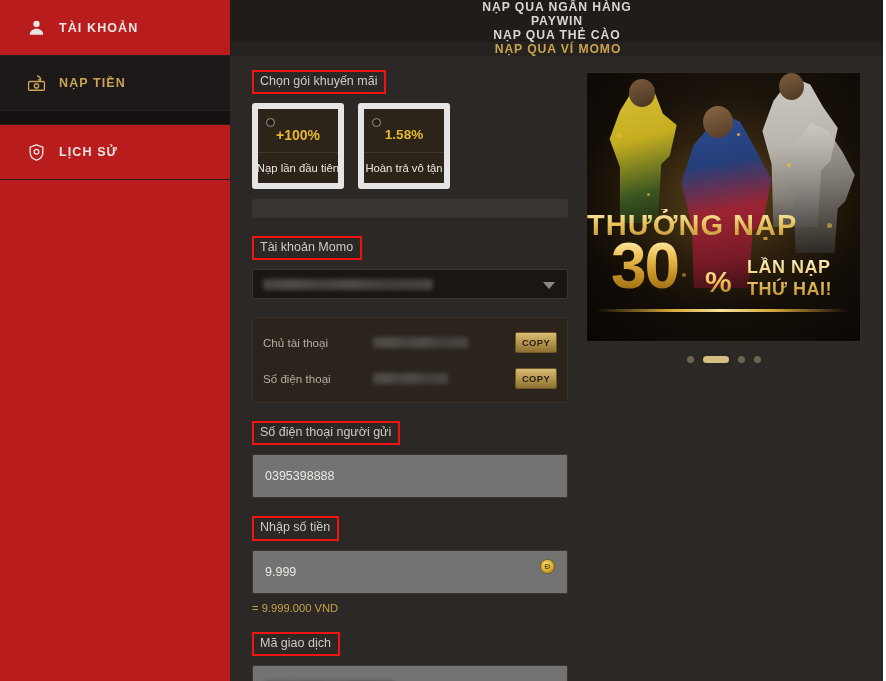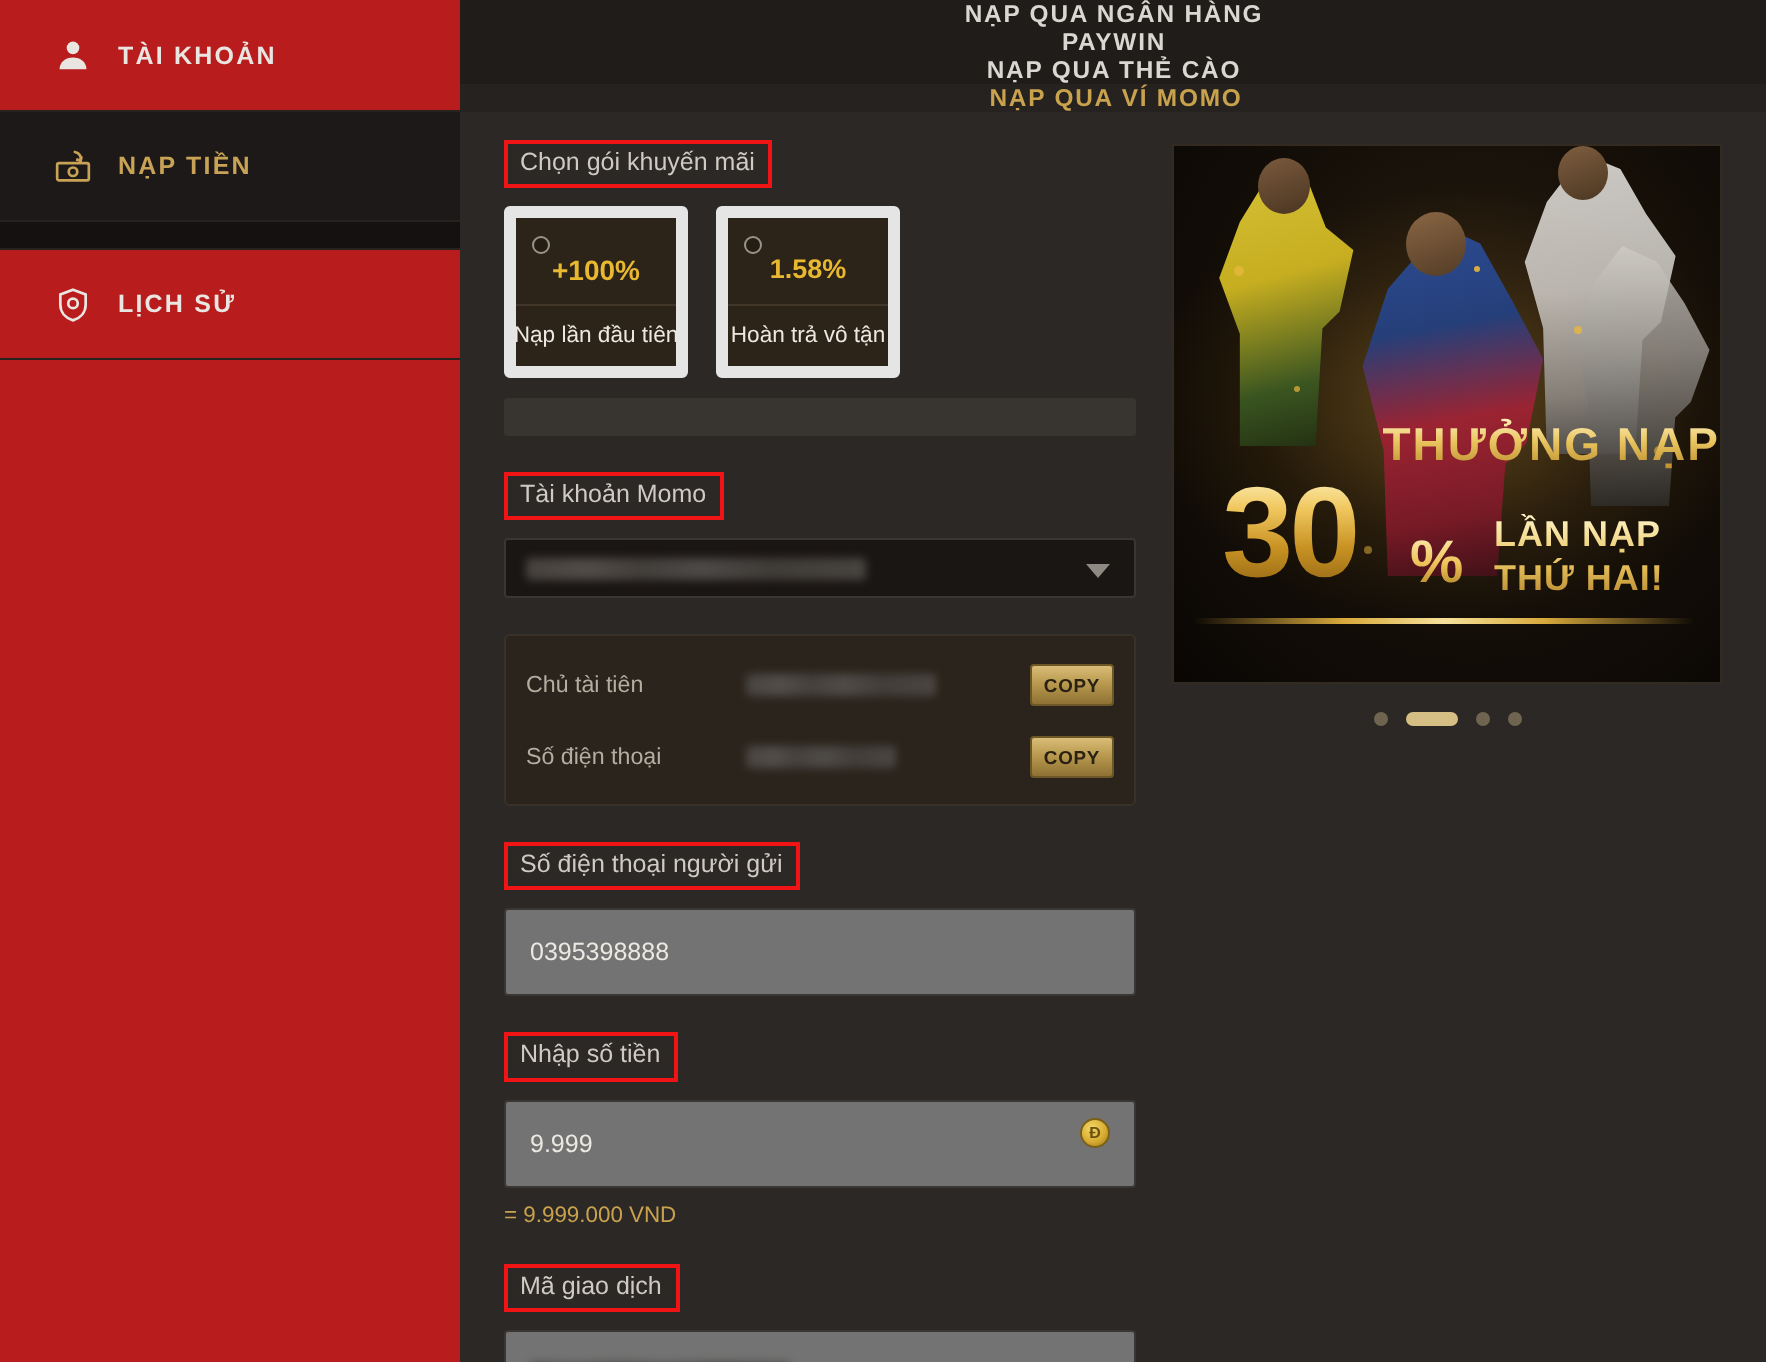--- a/index.html
+++ b/index.html
@@ -187,22 +187,22 @@
   .p3 { left: 168px; top: 4px; width: 92px; height: 150px;
         background: linear-gradient(175deg,#e6e3de 0%,#cdc9c3 45%,#8e8a85 78%,#4a4845 100%);
         clip-path: polygon(40% 0,60% 5%,74% 20%,90% 34%,82% 56%,72% 62%,68% 100%,20% 100%,18% 58%,8% 36%,20% 16%); opacity: .88; }
   .p3h { left: 192px; top: 0px; width: 25px; height: 27px; border-radius: 50%;
          background: linear-gradient(160deg,#7e5e40,#4c3722); }
   .p4 { left: 196px; top: 50px; width: 78px; height: 130px;
         background: linear-gradient(180deg,#cfcbc5 0%,#9b9791 40%,#5d5a56 75%,#302e2b 100%);
         clip-path: polygon(36% 0,58% 6%,76% 22%,92% 40%,80% 60%,70% 66%,66% 100%,16% 100%,14% 60%,6% 36%,18% 14%); opacity: .8; }
   .spark { position: absolute; border-radius: 50%; background: #e7b73c; }
   .b-txt1 {
-    position: absolute; left: 0; right: 0; top: 136px; text-align: right;
-    font-size: 23px; font-weight: bold; letter-spacing: 1px;
+    position: absolute; left: 0; right: 0; top: 136px; text-align: left;
+    font-size: 29px; font-weight: bold; letter-spacing: 1px;
     background: linear-gradient(180deg,#fff0bb 0%,#e8c35d 45%,#b8882b 100%);
     -webkit-background-clip: text; background-clip: text; color: transparent;
     font-family: "Liberation Sans", sans-serif;
   }
   .b-30 {
     position: absolute; left: 24px; top: 163px;
     font-size: 64px; font-weight: bold; line-height: .95; letter-spacing: -2px;
     background: linear-gradient(180deg,#fff3c0 0%,#f0c75e 30%,#c89223 62%,#8d6113 100%);
     -webkit-background-clip: text; background-clip: text; color: transparent;
   }
@@ -312,21 +312,21 @@
         <div class="empty-bar"></div>
 
         <div class="flabel">Tài khoản Momo</div>
         <div class="select-wrap">
           <span class="blurtext" style="width:170px"></span>
           <span class="chev"></span>
         </div>
 
         <div class="info-panel">
           <div class="info-row">
-            <span class="info-key">Chủ tài tiên</span>
+            <span class="info-key">Chủ tài thoại</span>
             <span class="info-val">
               <span class="blurtext" style="display:block;width:95px"></span>
             </span>
             <span class="copy-btn">COPY</span>
           </div>
           <div class="info-row">
             <span class="info-key">Số điện thoại</span>
             <span class="info-val">
               <span class="blurtext" style="display:block;width:75px"></span>
             </span>

